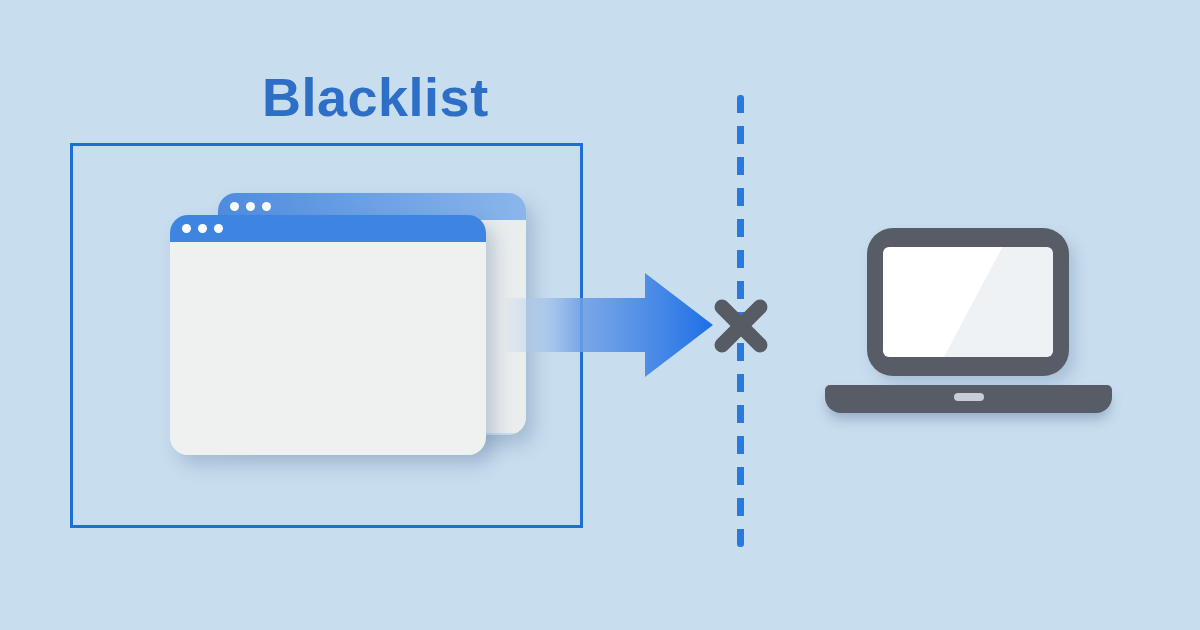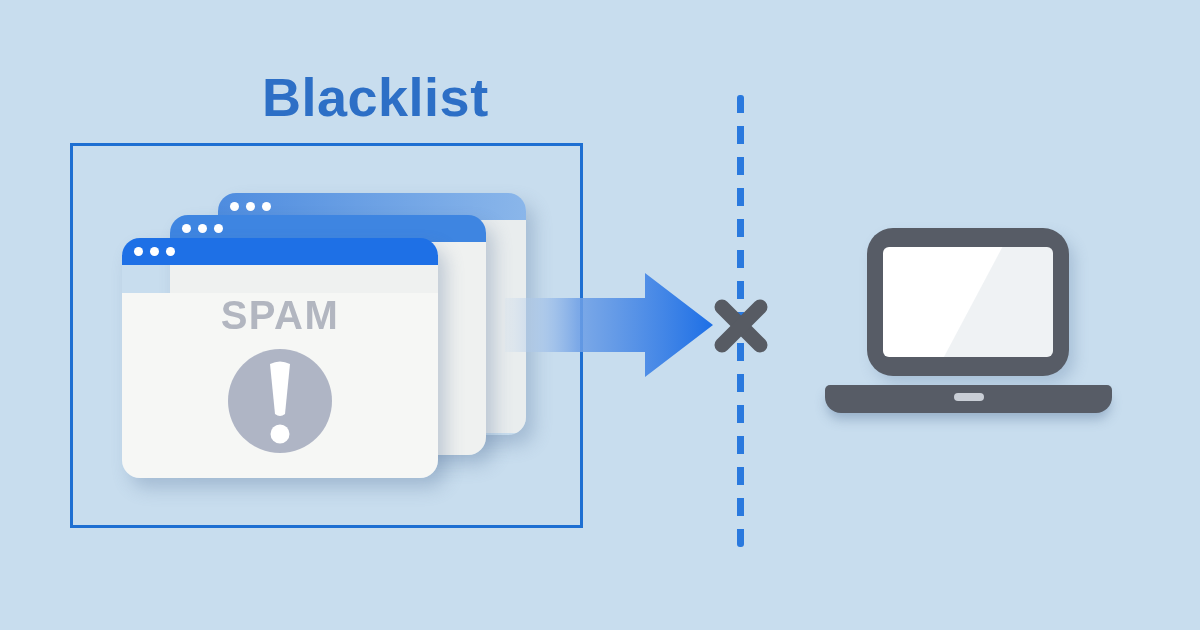--- a/index.html
+++ b/index.html
@@ -111,35 +111,20 @@
 
   <div class="spam-window win-middle">
     <div class="titlebar">
       <span class="dot"></span>
       <span class="dot"></span>
       <span class="dot"></span>
     </div>
     <div class="body"></div>
   </div>
 
-  <div class="spam-window win-front">
-    <div class="titlebar">
-      <span class="dot"></span>
-      <span class="dot"></span>
-      <span class="dot"></span>
-    </div>
-    <div class="body">
-      <span class="spam-label">SPAM</span>
-      <svg class="warning-icon" width="110" height="110" viewBox="-55 -55 110 110">
-        <circle cx="0" cy="0" r="52" fill="#AFB5C5"></circle>
-        <path d="M -10,-37 Q 0,-42 10,-37 L 5,13 Q 0,17 -5,13 Z" fill="#FFFFFF"></path>
-        <circle cx="0" cy="33" r="9.5" fill="#FFFFFF"></circle>
-      </svg>
-    </div>
-  </div>
 
   <svg class="flow-arrow" width="215" height="110" viewBox="0 0 215 110">
     <defs>
       <linearGradient id="arrowGrad" x1="0" y1="0" x2="1" y2="0">
         <stop offset="0" stop-opacity="0.25" stop-color="#CFDEED"></stop>
         <stop offset="0.35" stop-opacity="0.85" stop-color="#6FA0E6"></stop>
         <stop offset="1" stop-opacity="1" stop-color="#1D6FE6"></stop>
       </linearGradient>
     </defs>
     <path d="M5,28 H145 V3 L213,55 L145,107 V82 H5 Z" fill="url(#arrowGrad)"></path>

